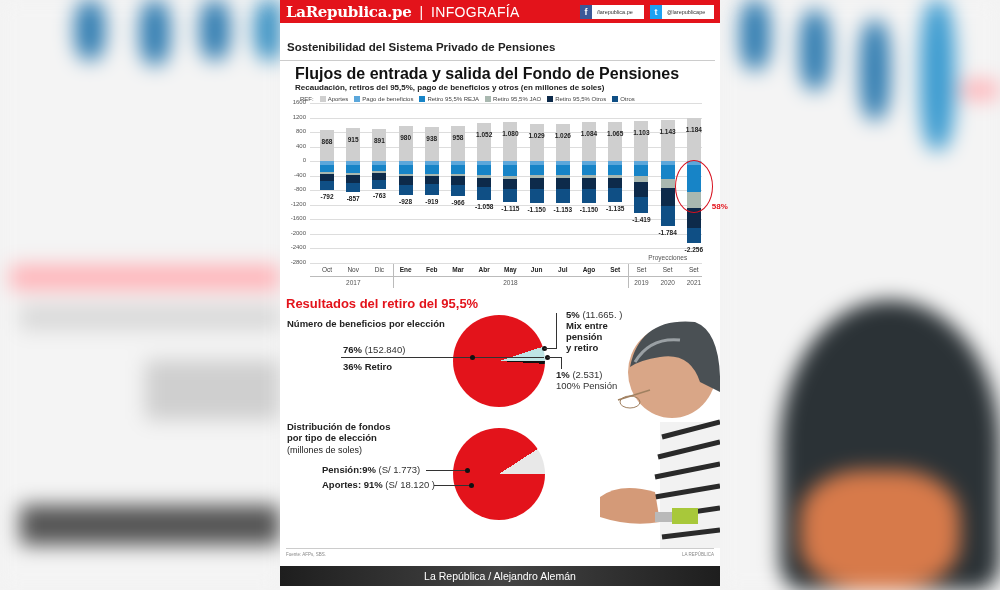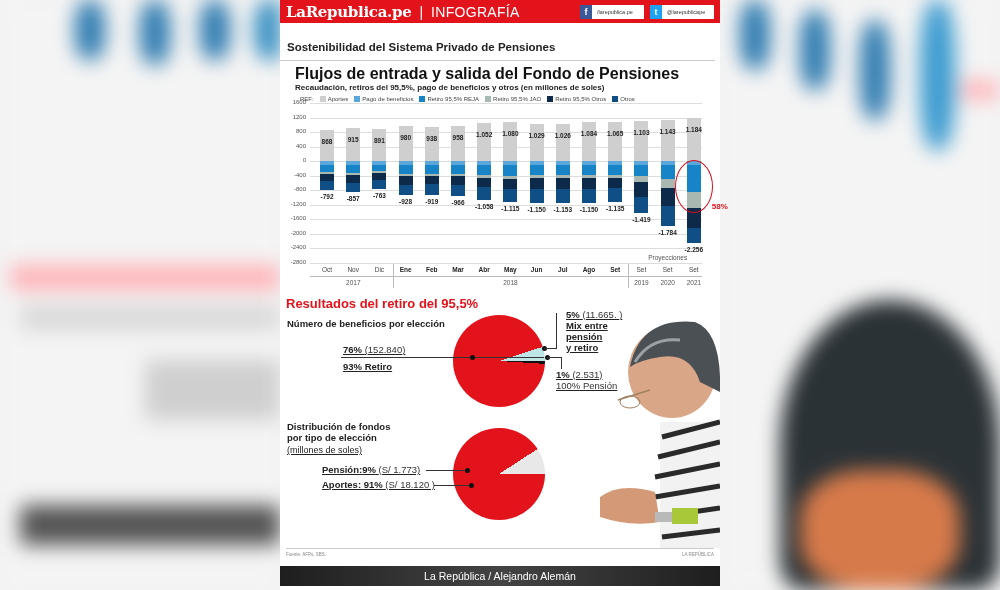--- a/index.html
+++ b/index.html
@@ -40,21 +40,21 @@
   .xlab { position: absolute; font-size: 6.5px; color: #444; text-align: center; width: 26px; }
   .xlab.b { font-weight: bold; color: #222; }
   .ylab { position: absolute; font-size: 6.5px; color: #555; text-align: center; }
   .axisline { position: absolute; height: 1px; background: #bbb; }
   .vsep { position: absolute; width: 1px; background: #bbb; }
   .ellipse { position: absolute; border: 1.5px solid #d6101e; border-radius: 50%; }
   .pct { position: absolute; color: #e3131b; font-size: 8px; font-weight: bold; }
 
   .res-title { position: absolute; left: 6px; top: 296px; color: #e3131b; font-size: 13px; font-weight: bold; }
   .sub-h { position: absolute; font-size: 9.5px; font-weight: bold; color: #222; line-height: 11px; }
-  .lbl { position: absolute; font-size: 9.5px; color: #222; line-height: 12px; text-decoration: underline; }
+  .lbl { position: absolute; font-size: 9.5px; color: #222; line-height: 12px; }
   .lbl b { font-weight: bold; }
   .lbl .n { color: #333; font-weight: normal; }
   .pie { position: absolute; border-radius: 50%; }
   .line { position: absolute; height: 1px; background: #333; }
   .vline { position: absolute; width: 1px; background: #333; }
   .dot { position: absolute; width: 5px; height: 5px; border-radius: 50%; background: #111; }
 
   .photo { position: absolute; right: 0; top: 312px; width: 120px; height: 236px; overflow: hidden; }
 
   .source-row { position: absolute; left: 6px; right: 6px; top: 548px; border-top: 1px solid #ccc; font-size: 4.5px; color: #888; display: flex; justify-content: space-between; padding-top: 3px; }
@@ -288,21 +288,21 @@
       <div class="pct" style="left:431.8px;top:103.9090909090909px;">58%</div>
     </div>
 
   <div class="res-title">Resultados del retiro del 95,5%</div>
 
   <div class="sub-h" style="left:7px;top:318px;">Número de beneficios por elección</div>
   <div class="pie" style="left:173px;top:315px;width:92px;height:92px;background:conic-gradient(from 90deg,#111 0deg 3.6deg,#e3131b 3.6deg 342deg,#bfe6e6 342deg 360deg);"></div>
   <div class="lbl" style="left:63px;top:344px;"><b>76%</b> <span class="n">(152.840)</span></div>
   <div class="line" style="left:61px;top:357px;width:203px;"></div>
   <div class="dot" style="left:190px;top:355px;"></div>
-  <div class="lbl" style="left:63px;top:361px;"><b>93% Retiro</b></div>
+  <div class="lbl" style="left:63px;top:361px;"><b>36% Retiro</b></div>
 
   <div class="dot" style="left:262px;top:346px;"></div>
   <div class="line" style="left:264px;top:348px;width:12px;"></div>
   <div class="vline" style="left:276px;top:313px;height:36px;"></div>
   <div class="lbl" style="left:286px;top:309px;line-height:11px;">
     <b>5%</b> <span class="n">(11.665. )</span><br>
     <b>Mix entre</b><br>
     <b>pensión</b><br>
     <b>y retiro</b>
   </div>

